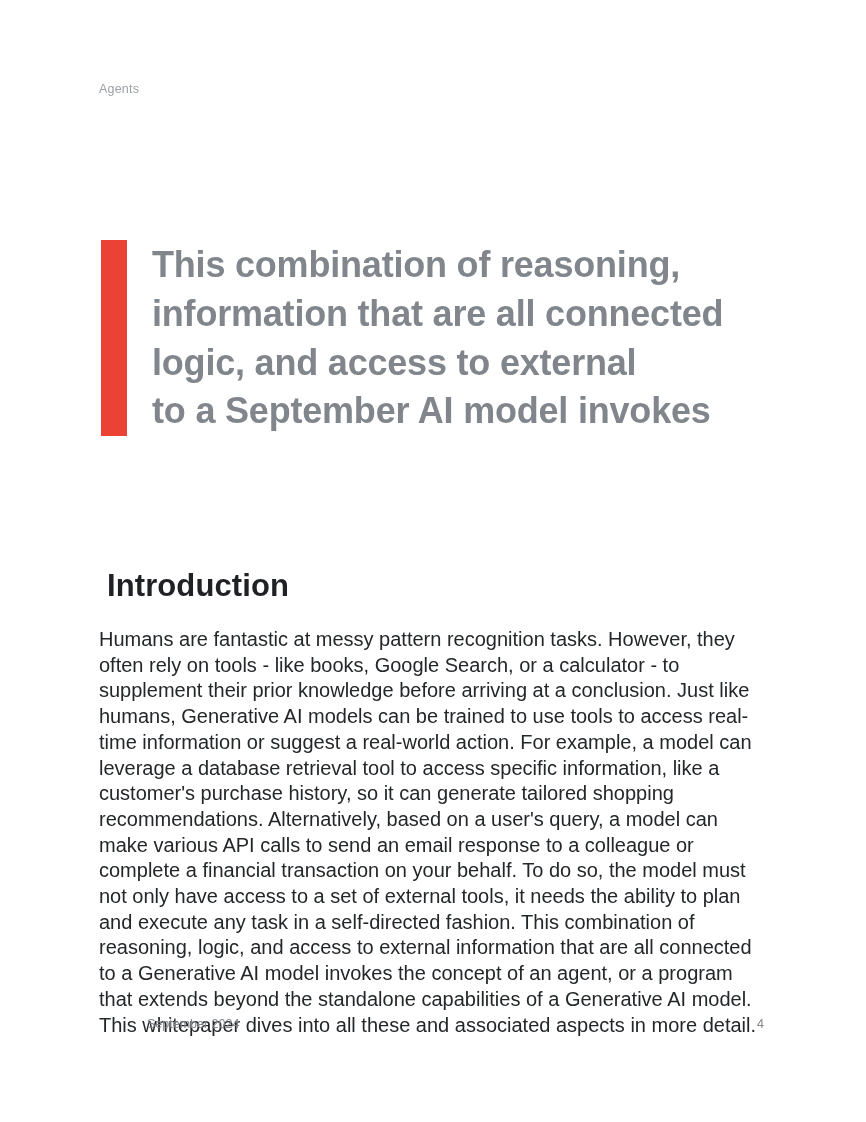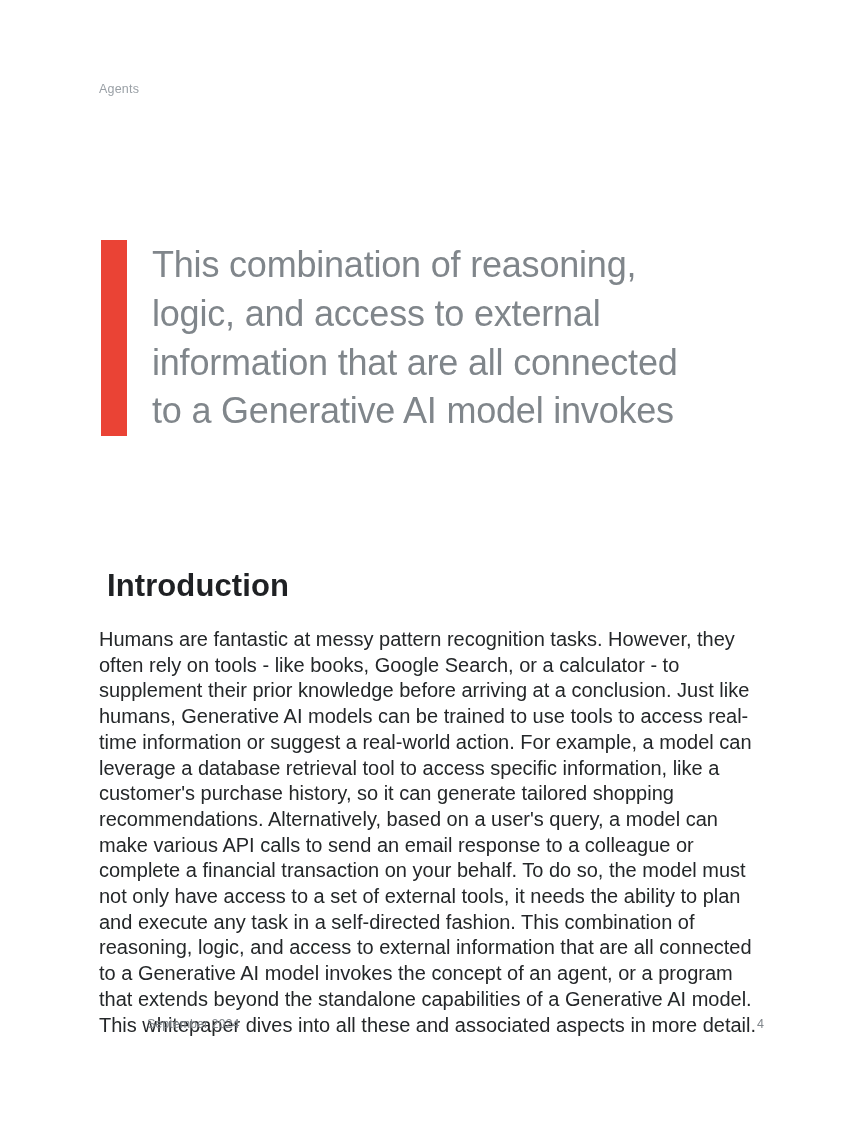--- a/index.html
+++ b/index.html
@@ -33,21 +33,21 @@
   }
   .accent-bar {
     width: 26px;
     background: #ea4335;
     flex: 0 0 26px;
     margin-right: 25px;
   }
   .quote-text {
     font-size: 36px;
     line-height: 48.8px;
-    font-weight: 400;
+    font-weight: 700;
     letter-spacing: -0.2px;
     color: #80868b;
     padding-top: 1px;
   }
   .section-title {
     position: absolute;
     left: 99px;
     top: 560px;
     font-size: 31px;
     font-weight: 700;
@@ -81,23 +81,23 @@
 <body>
 
 <div class="page">
 
   <div class="running-header">Agents</div>
 
   <div class="pull-quote">
     <div class="accent-bar"></div>
     <div class="quote-text">
       <div>This combination of reasoning,</div>
+      <div>information that are all connected</div>
       <div>logic, and access to external</div>
-      <div>information that are all connected</div>
-      <div>to a Generative AI model invokes</div>
+      <div>to a September AI model invokes</div>
     </div>
   </div>
 
   <h1 class="section-title" style="margin:8px;">Introduction</h1>
 
   <p class="body-paragraph" style="margin:0;">Humans are fantastic at messy pattern recognition tasks. However, they often rely on tools - like books, Google Search, or a calculator - to supplement their prior knowledge before arriving at a conclusion. Just like humans, Generative AI models can be trained to use tools to access real-time information or suggest a real-world action. For example, a model can leverage a database retrieval tool to access specific information, like a customer's purchase history, so it can generate tailored shopping recommendations. Alternatively, based on a user's query, a model can make various API calls to send an email response to a colleague or complete a financial transaction on your behalf. To do so, the model must not only have access to a set of external tools, it needs the ability to plan and execute any task in a self-directed fashion. This combination of reasoning, logic, and access to external information that are all connected to a Generative AI model invokes the concept of an agent, or a program that extends beyond the standalone capabilities of a Generative AI model. This whitepaper dives into all these and associated aspects in more detail.</p>
 
   <div class="page-footer">
     <span>September 2024</span>
     <span>4</span>

